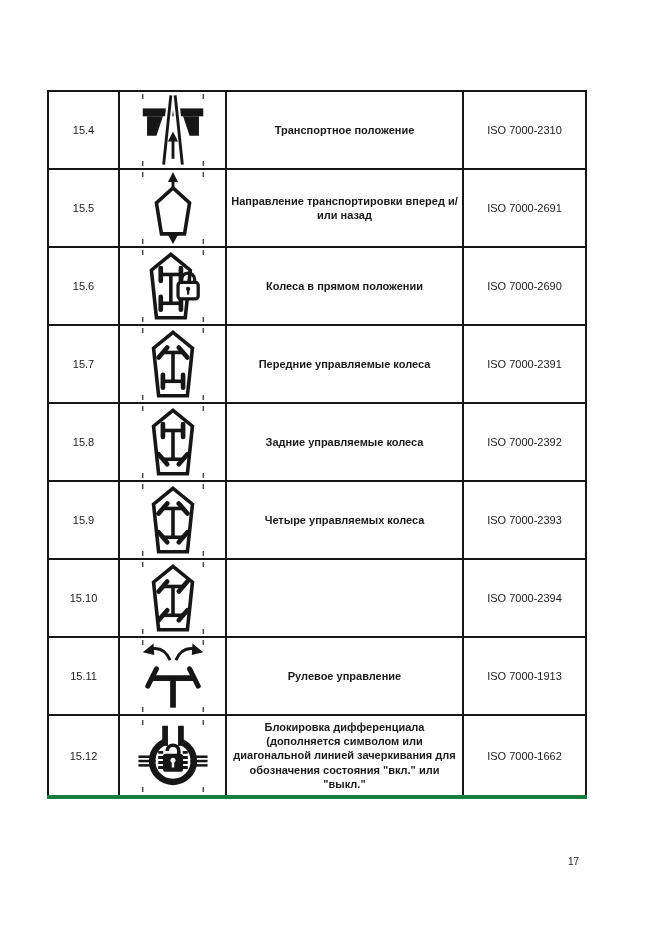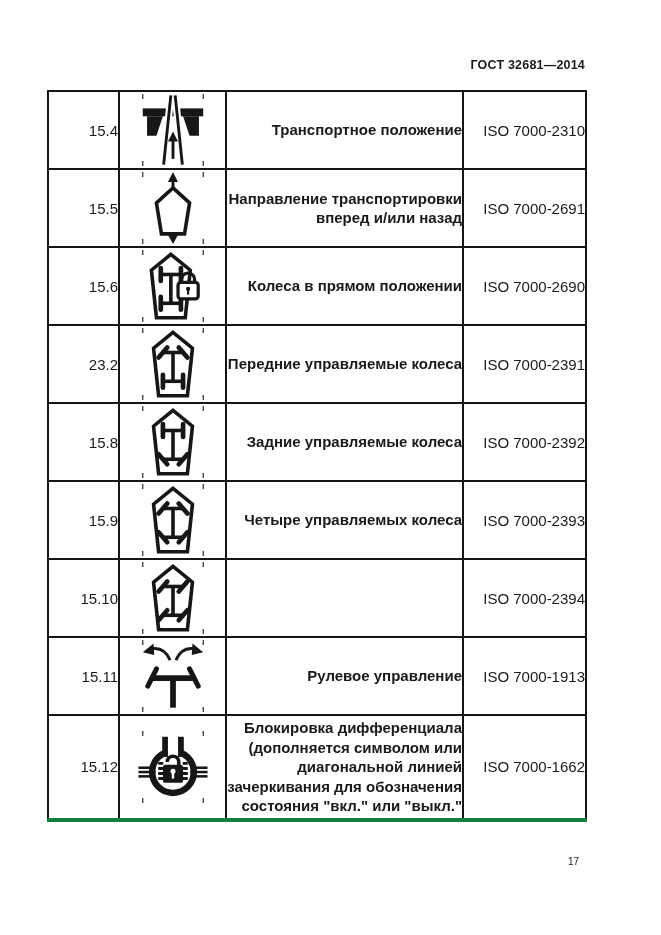--- a/index.html
+++ b/index.html
@@ -11,22 +11,22 @@
   .page{position:absolute;inset:0;background:#fff;}
   .doc-header{
     position:absolute;top:58px;left:47px;width:538px;
     text-align:right;font-weight:bold;font-size:12.5px;letter-spacing:.2px;
   }
   table.symbols{
     position:absolute;top:90px;left:47px;width:538px;
     border-collapse:collapse;table-layout:fixed;
   }
   table.symbols td{
-    border:2px solid #161616;text-align:right;vertical-align:middle;
-    font-size:15px;padding:2px 0;overflow:hidden;
+    border:2px solid #161616;text-align:center;vertical-align:middle;
+    font-size:11px;padding:2px 0;overflow:hidden;
   }
   table.symbols tr:last-child td{border-bottom:4px solid #15803d;}
   table.symbols tr:nth-child(1){height:75px;}
   table.symbols tr:nth-child(2){height:77px;}
   table.symbols tr:nth-child(3){height:78px;margin-left:6px;}
   table.symbols tr:nth-child(4){height:78px;}
   table.symbols tr:nth-child(5){height:77px;border-radius:8px;}
   table.symbols tr:nth-child(6){height:77px;border-radius:18px;}
   table.symbols tr:nth-child(7){height:78px;}
   table.symbols tr:nth-child(8){height:73px;}
@@ -37,21 +37,20 @@
   .page-number{
     position:absolute;top:856px;left:47px;width:538px;
     text-align:right;font-size:10px;padding-right:6px;box-sizing:border-box;
   }
 </style>
 </head>
 <body>
 
 <div class="page">
 
-  <div class="doc-header">ГОСТ 32681—2014</div>
 
   <table class="symbols">
     <colgroup>
         <col style="width:71px">
         <col style="width:107px">
         <col style="width:237px">
         <col style="width:123px">
       </colgroup>
     <tbody>
 
@@ -131,21 +130,21 @@
             <rect x="57" y="45" width="28" height="23" rx="4" fill="#ffffff" stroke="#161616" stroke-width="4.5"></rect>
             <circle cx="71" cy="54" r="3" fill="#161616"></circle>
               <rect x="69.5" y="54" width="3" height="8" fill="#161616"></rect>
           </svg>
         </td>
         <td class="desc">Колеса в прямом положении</td>
         <td>ISO 7000-2690</td>
       </tr>
 
       <tr>
-        <td>23.2</td>
+        <td>15.7</td>
         <td class="sym-cell">
           <svg class="sym" viewBox="0 0 100 100">
             <g stroke="#222" stroke-width="1.6">
                 <line x1="8" y1="0" x2="8" y2="7"></line>
                 <line x1="92" y1="0" x2="92" y2="7"></line>
                 <line x1="8" y1="93" x2="8" y2="100"></line>
                 <line x1="92" y1="93" x2="92" y2="100"></line>
               </g>
             <polygon points="50,6 77,28 70,94 30,94 23,28" fill="none" stroke="#161616" stroke-width="5"></polygon>
             <g stroke="#161616" stroke-width="5">

